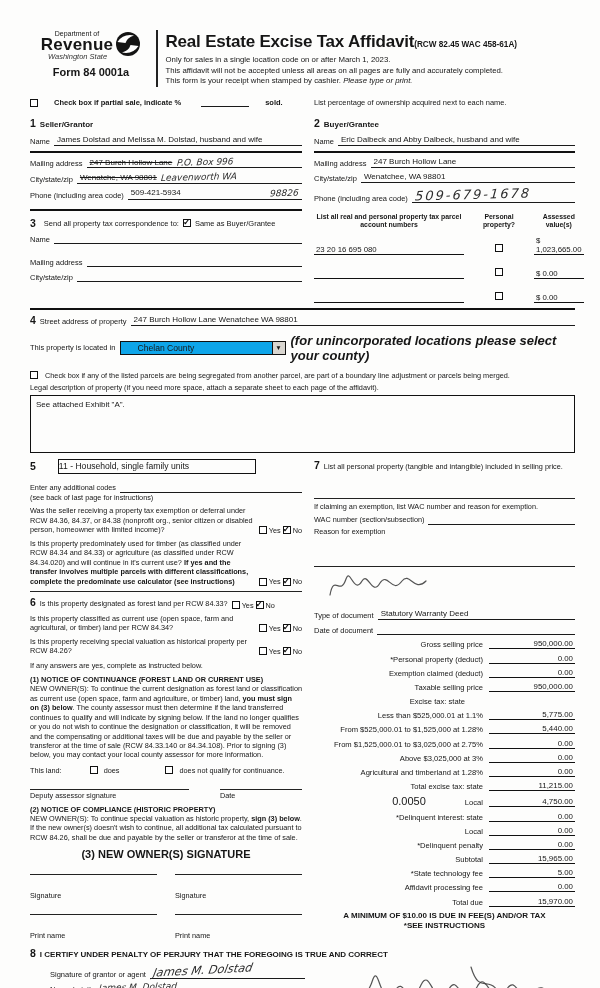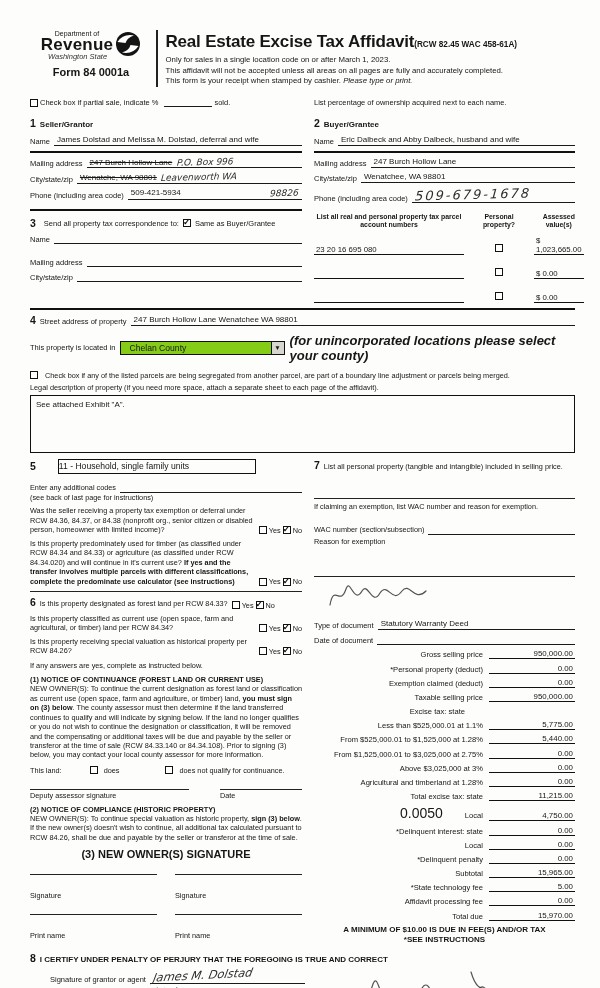--- a/index.html
+++ b/index.html
@@ -42,21 +42,21 @@
 
   
   .parcel-head { display:grid; grid-template-columns:150px 58px 1fr; column-gap:6px; margin-top:4px; }
   .parcel-head div { font-size:6.9px; font-weight:bold; text-align:center; line-height:1.2; }
   .parcel-row { display:grid; grid-template-columns:150px 58px 1fr; column-gap:6px; align-items:flex-end; margin-top:6px; }
   .parcel-cell { border-bottom:1px solid #111; font-size:7.8px; min-height:10px; padding:0 2px; }
   .parcel-cb { text-align:center; }
   .parcel-val { border-bottom:1px solid #111; font-size:7.8px; min-height:10px; padding:0 2px; }
 
   
-  .dd { display:inline-flex; align-items:center; border:1.2px solid #111; width:198px; height:14px; font-size:8.6px; padding-left:8px; margin:12px 5px; background:#84cc16; }
+  .dd { display:inline-flex; align-items:center; border:1.2px solid #111; width:198px; height:14px; font-size:8.6px; padding-left:16px; margin:12px 5px; background:#0ea5e9; }
   .dd-arrow { margin-left:auto; width:13px; align-self:stretch; border-left:1.2px solid #111; background:#d9d6d0; display:flex; align-items:center; justify-content:center; font-size:6.5px; }
   .county-note { font-size:13px; font-weight:bold; font-style:italic; }
   .legalbox { border:1.6px solid #111; height:58px; margin-top:2px; font-size:8px; padding:4px 5px; }
 
   
   .main { margin-top:6px; }
   .q { font-size:7.3px; line-height:1.3; }
   .qrow { display:flex; gap:4px; margin-top:4px; }
   .yn { white-space:nowrap; font-size:7.3px; align-self:flex-end; display:inline-flex; align-items:center; gap:2px; }
   .codebox { border:1.2px solid #111; width:198px; height:15px; font-size:8.6px; display:flex; align-items:center; padding-left:0; }
@@ -67,21 +67,21 @@
   .dep .line { border-top:1px solid #222; font-size:7.3px; padding-top:1px; }
   .newsig { display:grid; grid-template-columns:1fr 1fr; column-gap:18px; }
   .newsig .line { border-top:1px solid #222; font-size:7.3px; padding-top:16px; margin-top:14px; }
   .center-b { text-align:center; font-weight:bold; font-size:11px; margin-top:6px; }
 
   
   .taxrow { display:flex; align-items:flex-end; margin-top:4.2px; }
   .taxlbl { flex:1; text-align:right; font-size:7.6px; white-space:nowrap; }
   .taxline { flex:0 0 86px; border-bottom:1px solid #111; text-align:right; font-size:7.9px; margin-left:6px; min-height:10px; padding:0 2px; }
   .taxhead { text-align:right; padding-right:110px; font-size:7.6px; margin-top:5px; }
-  .rate { margin-right:22px; font-size:14px; }
+  .rate { margin-right:39px; font-size:11px; }
   .minnote { text-align:center; font-weight:bold; font-size:8px; line-height:1.3; margin-top:4px; }
 
   
   .s8 { margin-top:3px; }
   .s8 .fields { display:grid; grid-template-columns:1fr 1fr; column-gap:16px; }
   .s8 .row { margin-top:3px; }
   .overlay-host { position:relative; }
   svg.scrib path { fill:none; stroke:#3c3c3c; stroke-width:1.2; stroke-linecap:round; opacity:.88; }
 </style>
 </head>
@@ -115,35 +115,35 @@
       </div>
       <div class="sub">
         <div>Only for sales in a single location code on or after March 1, 2023.</div>
         <div>This affidavit will not be accepted unless all areas on all pages are fully and accurately completed.</div>
         <div><span>This form is your receipt when stamped by cashier. </span><i>Please type or print.</i></div>
       </div>
     </div>
   </div>
 
   <div class="cols2" style="margin-top:9px; align-items:flex-end;">
-    <div style="display:flex; align-items:flex-end; gap:2px;">
+    <div style="display:flex; align-items:flex-end; gap:16px;font-weight:bold;">
       <span class="cb"></span>
       <span class="lbl">Check box if partial sale, indicate %</span>
       <span class="fill" style="flex:0 0 48px;"></span>
       <span class="lbl">sold.</span>
     </div>
     <div class="lbl">List percentage of ownership acquired next to each name.</div>
   </div>
 
   <div class="cols2" style="margin-top:6px;">
     <div>
       <div><span class="sn">1</span><span class="h8">Seller/Grantor</span></div>
       <div class="row">
         <span class="lbl">Name</span>
-        <span class="fill typed">James Dolstad and Melissa M. Dolstad, deferral and wife</span>
+        <span class="fill typed">James Dolstad and Melissa M. Dolstad, husband and wife</span>
       </div>
       <div class="heavy"></div>
       <div class="row">
         <span class="lbl">Mailing address</span>
         <span class="fill"><span class="typed strike">247 Burch Hollow Lane</span>&nbsp;&nbsp;<span class="hand">P.O. Box 996</span></span>
       </div>
       <div class="row">
         <span class="lbl">City/state/zip</span>
         <span class="fill"><span class="typed strike">Wenatche, WA 98801</span>&nbsp;&nbsp;<span class="hand">Leavenworth WA</span></span>
       </div>
@@ -331,21 +331,21 @@
         <div class="line"><span>Print name</span></div>
         <div class="line"><span>Print name</span></div>
       </div>
     </div>
 
     <div>
       <p class="q"><span class="sn">7</span><span>List all personal property (tangible and intangible) included in selling price.</span></p>
       <div style="height:26px;"></div>
       <div class="thin"></div>
       <div class="q" style="margin-top:3px;">If claiming an exemption, list WAC number and reason for exemption.</div>
-      <div class="row" style="margin-top:12px;">
+      <div class="row" style="margin-top:2px;">
         <span class="q">WAC number (section/subsection)</span>
         <span class="fill"></span>
       </div>
       <div class="q" style="margin-top:2px;">Reason for exemption</div>
       <div style="height:30px;"></div>
       <div class="thin"></div>
       <div class="overlay-host">
         <svg class="scrib" width="150" height="34" viewBox="0 0 150 34" style="left:55px; top:-4px;">
           <path d="M16,28 C20,6 26,30 32,12 C36,0 40,28 48,14 C54,4 58,30 66,16 C74,4 78,28 88,14 C96,4 100,26 112,14"></path>
         </svg>

